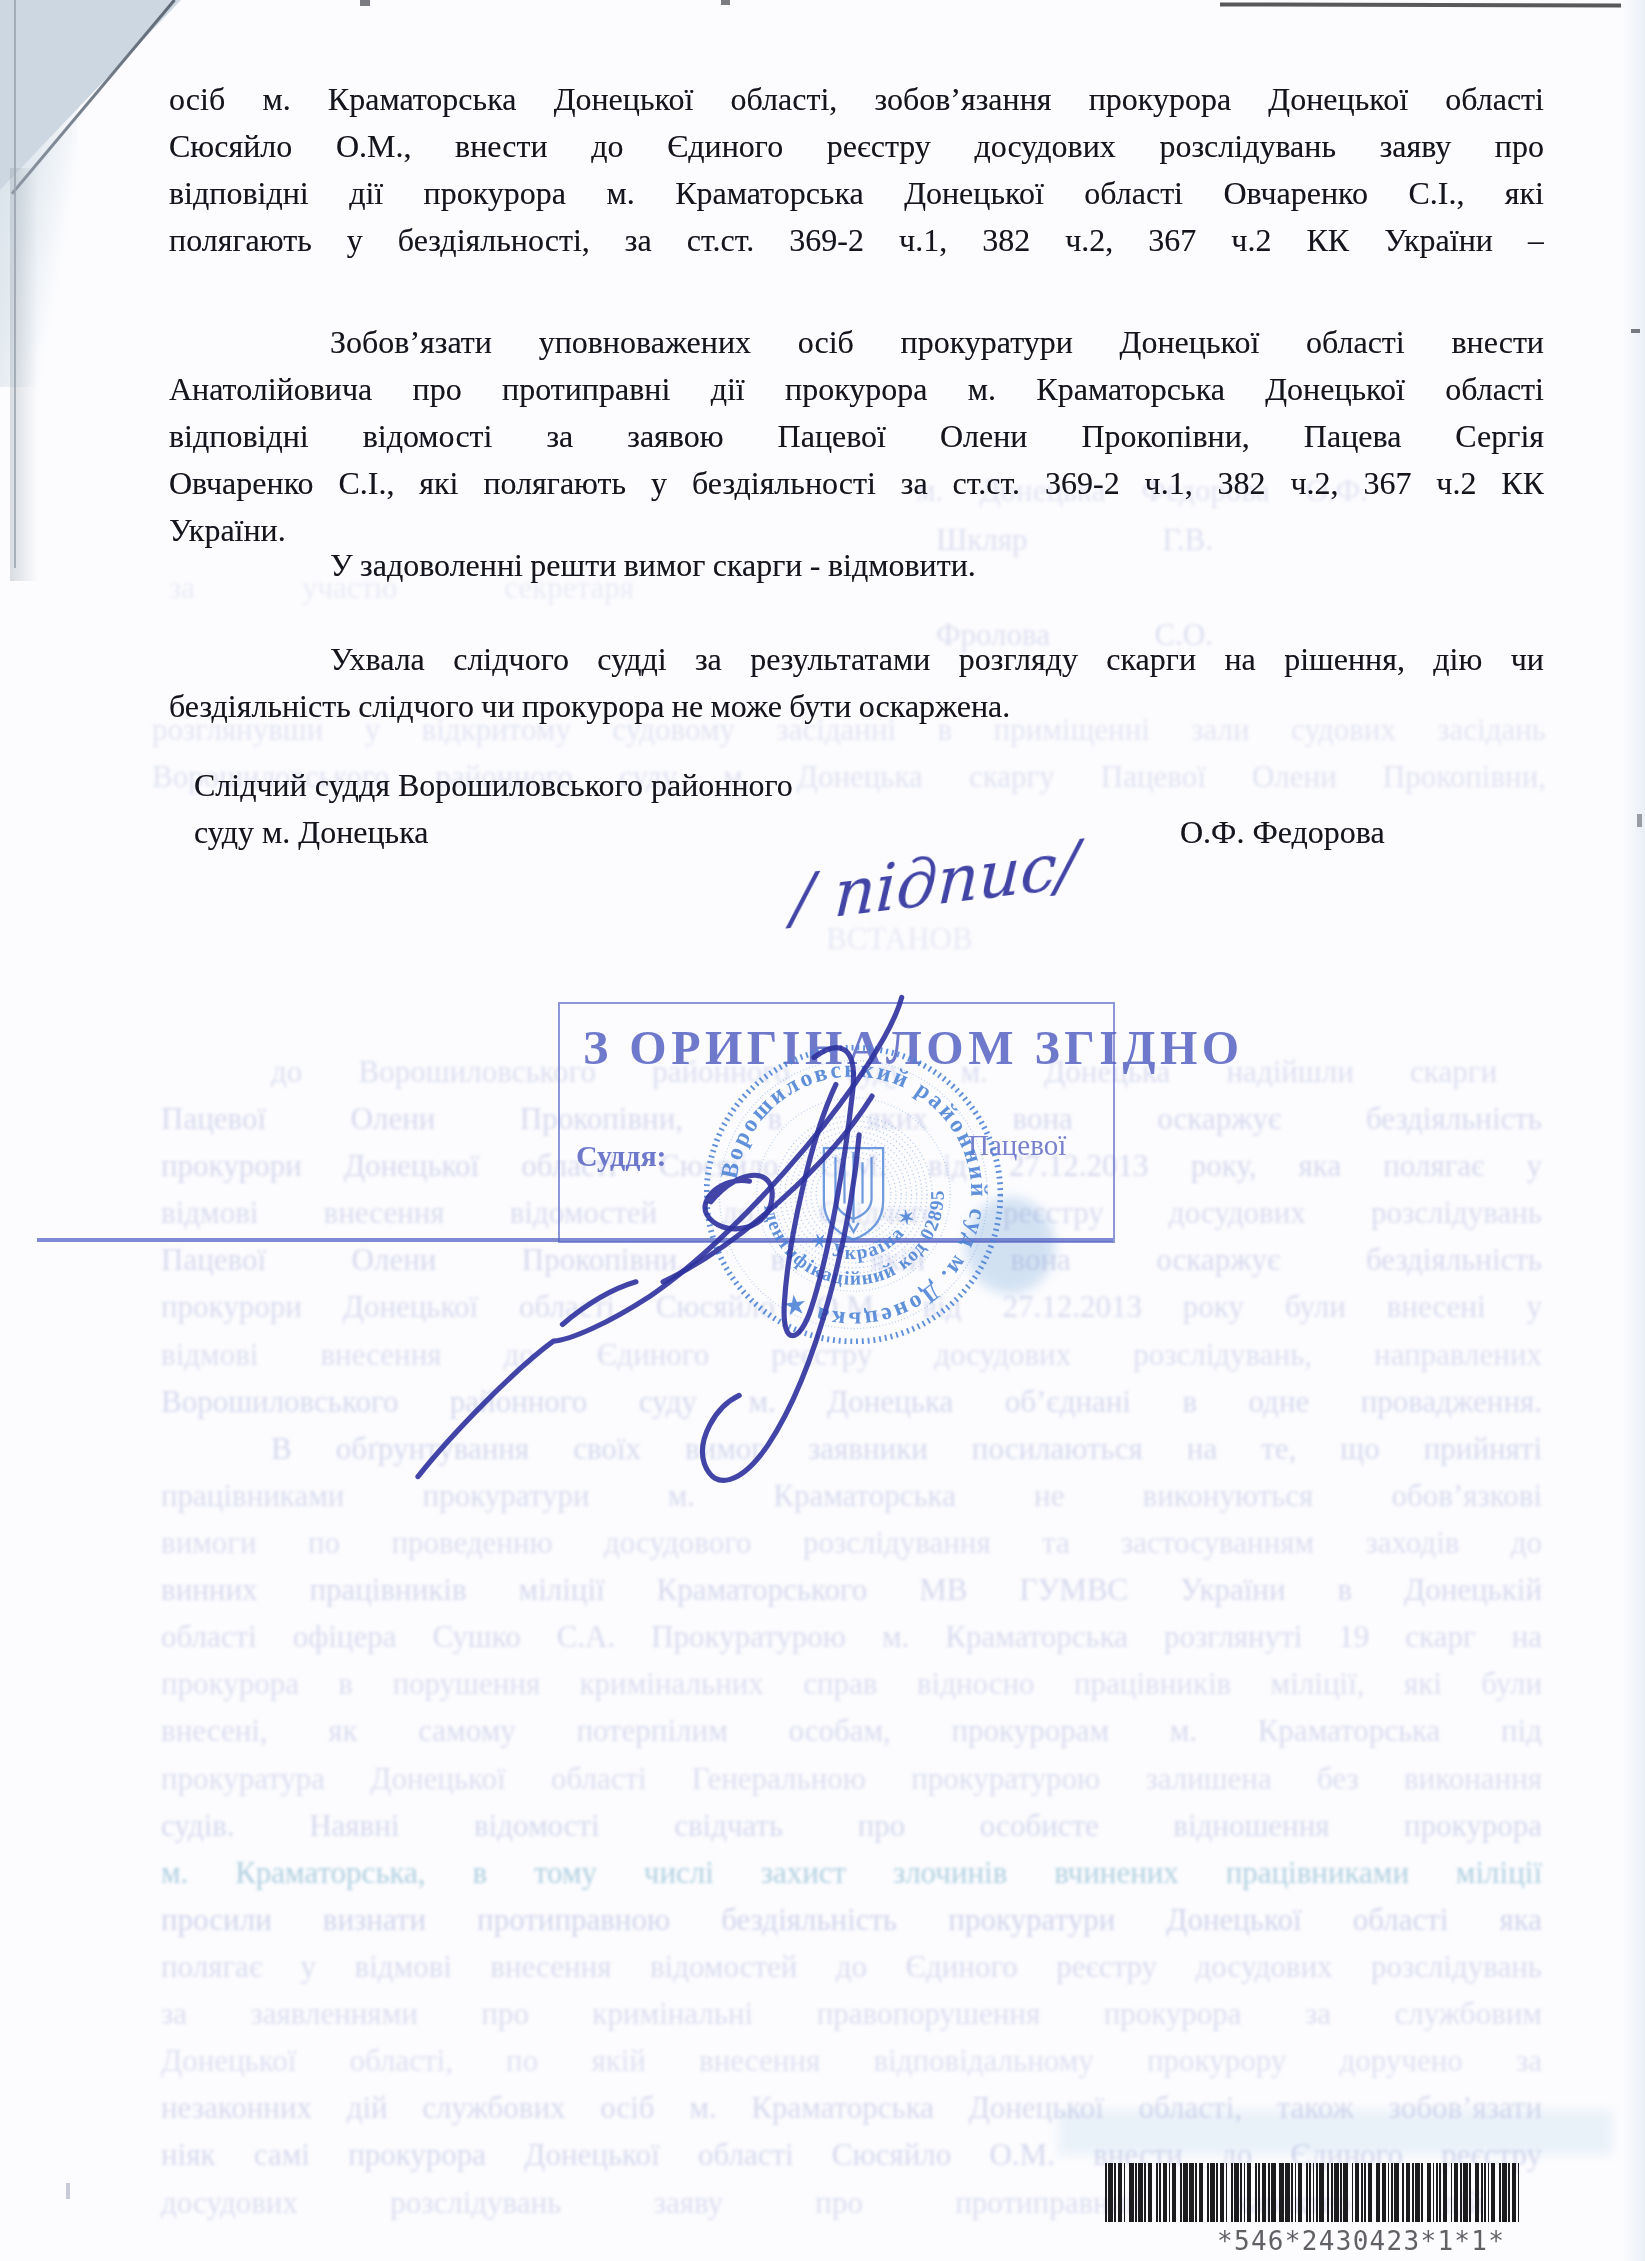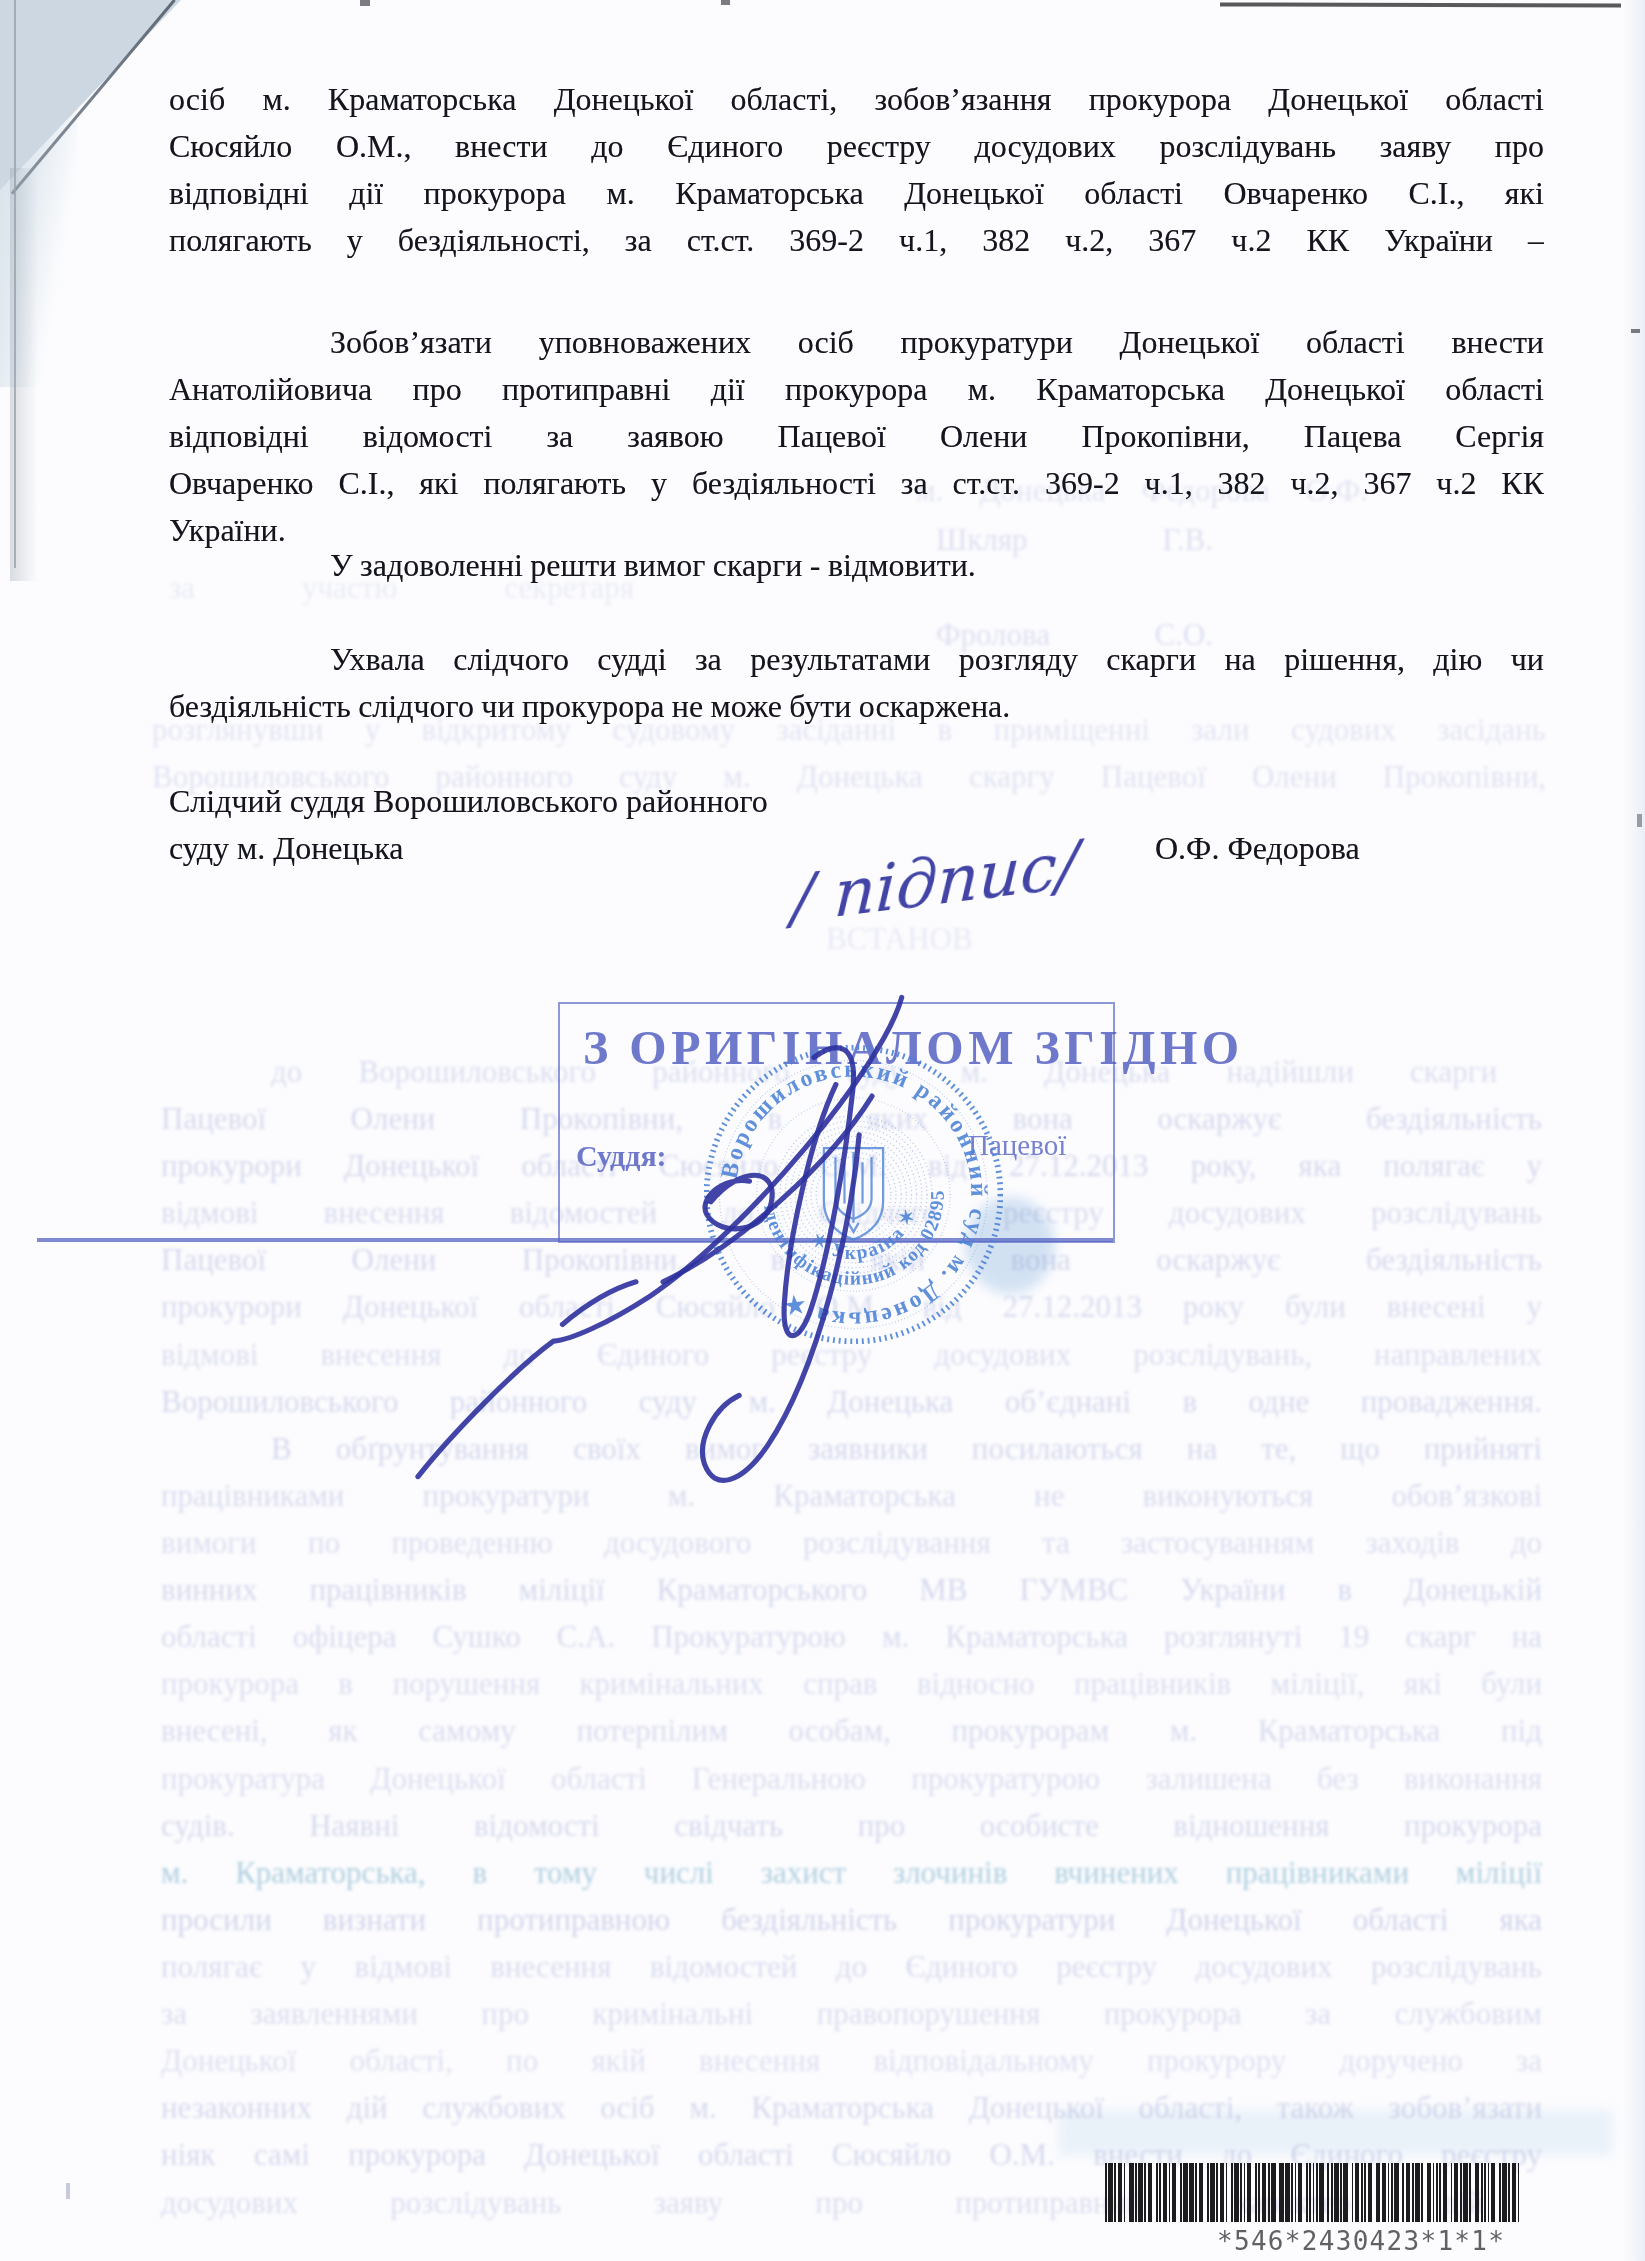--- a/index.html
+++ b/index.html
@@ -126,21 +126,21 @@
       </div>
       <div class="doc" style="top: 542px;">
         <div class="line last" style="text-indent: 161px;">У задоволенні решти вимог скарги - відмовити.</div>
       </div>
       <div class="doc" style="top: 636px;">
         <div class="line" style="text-indent: 161px;">Ухвала слідчого судді за результатами розгляду скарги на рішення, дію чи</div>
         <div class="line last">бездіяльність слідчого чи прокурора не може бути оскаржена.</div>
       </div>
     </div>
 
-  <div class="closing" style="top: 778px;">
+  <div class="closing" style="top: 762px; margin-left: 25px;">
     <div>Слідчий суддя Ворошиловського районного</div>
     <div>суду м. Донецька</div>
     <div class="jname">О.Ф. Федорова</div>
   </div>
 
   <div class="handnote">/ підпис/</div>
 
   <div class="stampbox" style="left: 558px; top: 1002px; width: 553px; height: 237px;"></div>
   <div class="stamp-title" style="left: 583px; top: 1020px;">З ОРИГІНАЛОМ ЗГІДНО</div>
   <div class="stamp-label" style="left: 576px; top: 1139px;">Суддя:</div>

